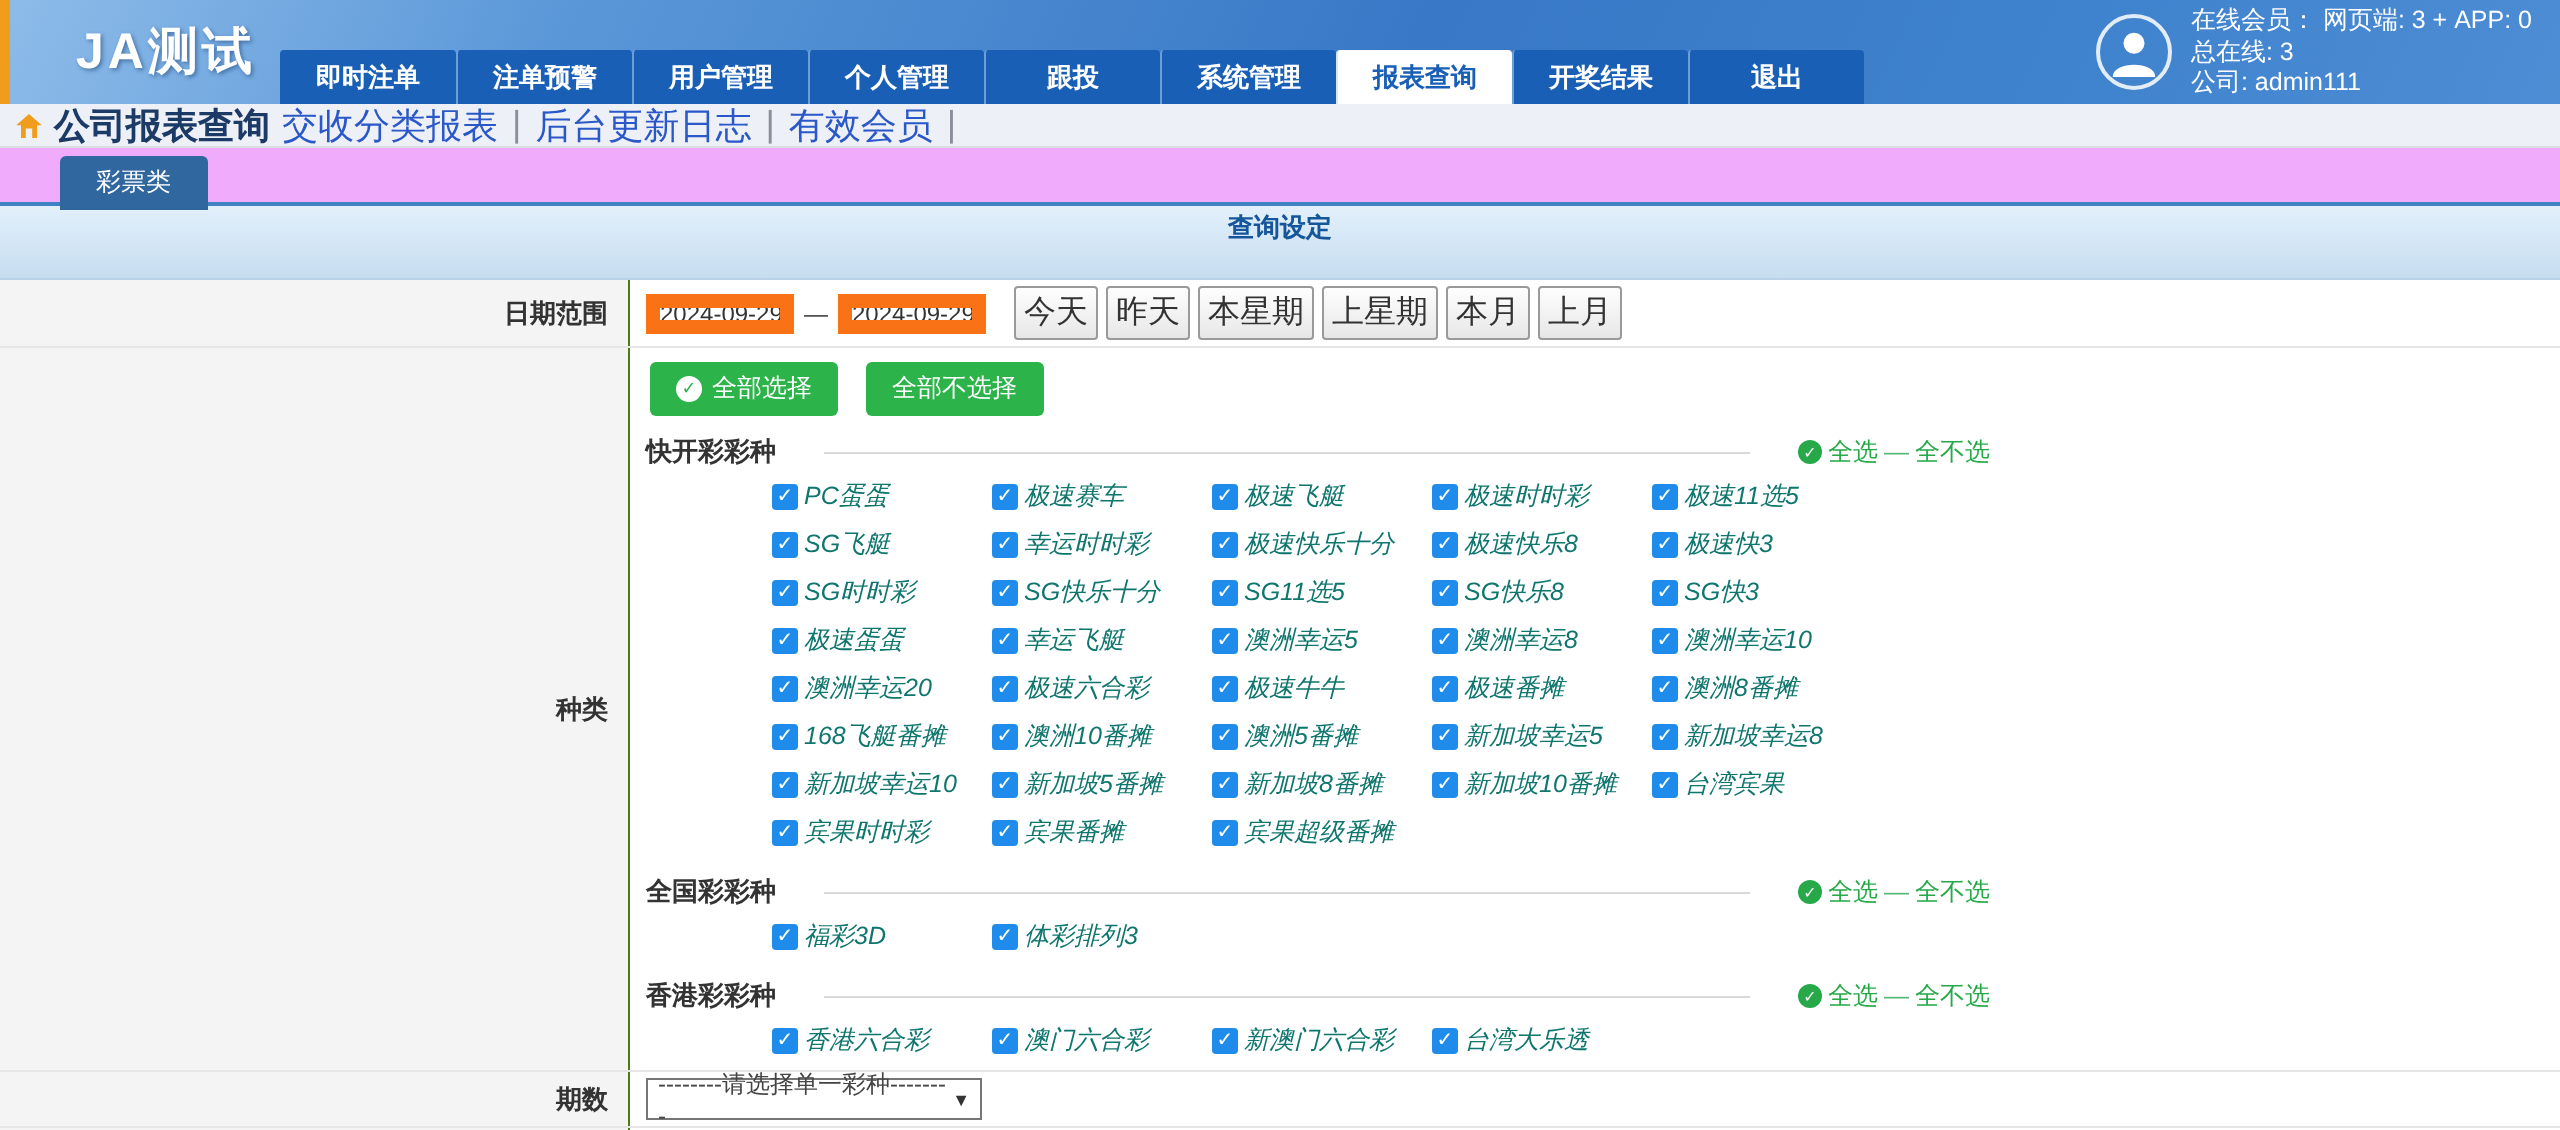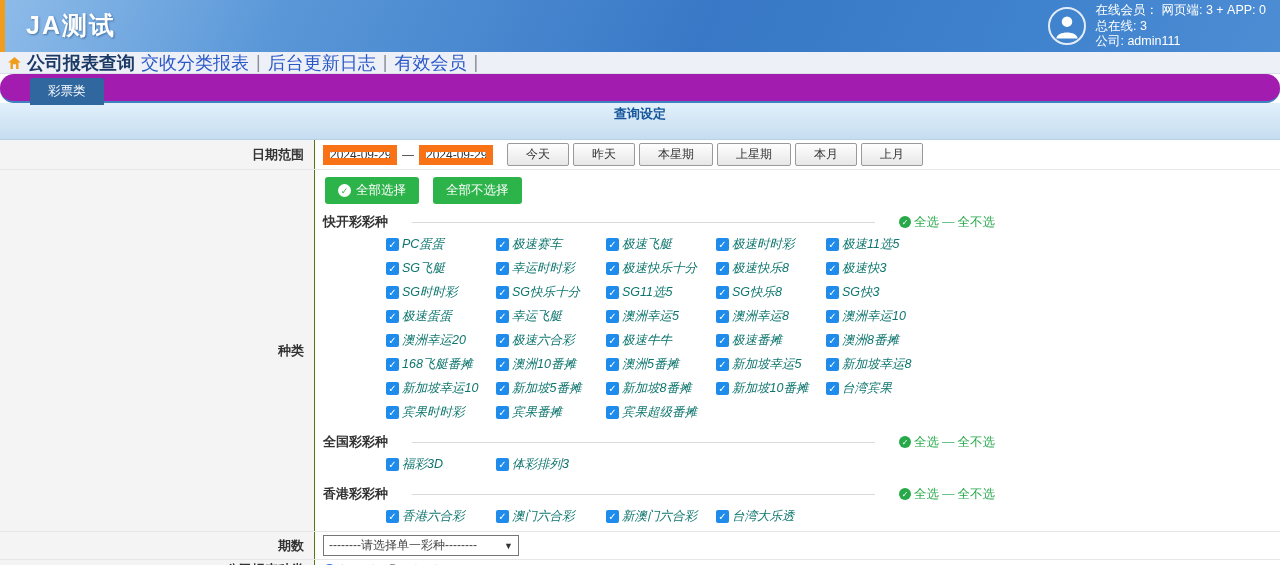--- a/index.html
+++ b/index.html
@@ -4,60 +4,60 @@
 <style>
   * { margin:0; padding:0; box-sizing:border-box; }
   html,body { width:1280px; height:565px; overflow:hidden; background:#fff;
     font-family:"Liberation Sans","DejaVu Sans",sans-serif; font-size:12px; color:#333; }
   .page { width:1280px; height:565px; overflow:hidden; position:relative; }
 
   
   .header { position:relative; height:52px;
     background:linear-gradient(115deg,#8ebce9 0%,#5a97d8 22%,#3878c6 55%,#3f82cd 80%,#4d8dd4 100%); }
   .edge-stripe { position:absolute; left:0; top:0; width:5px; height:52px; background:#f09d1d; }
-  .logo { position:absolute; left:26px; top:9px; color:#fff; font-size:25px; font-weight:bold;
+  .logo { position:absolute; left:38px; top:9px; color:#fff; font-size:25px; font-weight:bold;
     letter-spacing:2px; text-shadow:1px 1px 2px rgba(0,40,90,.45); }
   .nav { position:absolute; left:140px; bottom:0; display:flex; }
   .nav-tab { width:88px; height:27px; line-height:27px; text-align:center; color:#fff;
     font-size:13px; font-weight:bold; background:#1a5fb6; border-left:1px solid rgba(180,210,240,.55);
     border-radius:2px 2px 0 0; cursor:pointer; }
   .nav-tab:first-child { border-left:none; }
   .nav-tab.on { background:#ffffff; color:#1a5fb6; }
   .userinfo { position:absolute; right:14px; top:3px; display:flex; align-items:center; gap:9px; color:#fff; }
   .avatar { width:38px; height:38px; border-radius:50%; border:2px solid rgba(255,255,255,.85);
     display:flex; align-items:center; justify-content:center; overflow:hidden; }
   .user-lines { line-height:15.5px; font-size:12.5px; }
 
   
   .breadcrumb { height:22px; background:#edf1f7; border-bottom:1px solid #d9dfe7;
     display:flex; align-items:center; padding-left:8px; gap:6px; font-size:18px; }
   .bc-current { font-weight:bold; color:#1c3a66; }
   .bc-link { color:#2b58c8; text-decoration:none; cursor:pointer; }
   .bsep { color:#8a8f99; margin:0 1px; }
 
   
-  .tabstrip { height:29px; background:#a21caf; border-bottom:2px solid #4081c2; padding:4px 0 0 30px;border-radius:14px; }
+  .tabstrip { height:29px; background:#f0abfc; border-bottom:2px solid #4081c2; padding:4px 0 0 30px; }
   .cat-tab { display:inline-block; background:#30679f; color:#fff; font-size:12.5px;
     padding:5px 18px 5px 18px; border-radius:3px 3px 0 0; cursor:pointer; }
 
   
   .panel-title { height:37px; line-height:21px; text-align:center; font-size:13px; font-weight:bold;
     color:#15559a; background:linear-gradient(#e2f0fb,#c6ddf0); border-bottom:1px solid #b9d1e6; }
   .row { display:flex; border-bottom:1px solid #e6e6e6; background:#fff; }
   .row-label { width:315px; min-width:315px; background:#f4f4f4; border-right:1px solid #4d7c0f;
     display:flex; align-items:center; justify-content:flex-end; padding-right:10px;
     font-size:13px; font-weight:bold; color:#333; }
   .row-content { flex:1; display:flex; align-items:center; padding:3px 8px; }
 
   .date-input { width:74px; height:20px; border:7px solid #f97316; text-align:center;
     font-size:12px; color:#333; font-family:inherit; }
   .dash { margin:0 5px; color:#444; }
   .quick-btns { display:flex; gap:4px; margin-left:14px; }
   .qbtn { border:1px solid #9a9a9a; background:linear-gradient(#fefefe,#e7e7e7); border-radius:2px;
-    font-size:12px; color:#333; padding:2px 18px; cursor:pointer; font-family:inherit; }
+    font-size:16px; color:#333; padding:2px 4px; cursor:pointer; font-family:inherit; }
 
   
   .type-content { flex-direction:column; align-items:flex-start; padding:7px 8px 6px; }
   .bulk-btns { display:flex; gap:14px; margin:0 0 9px 2px; }
   .btn-green { background:#2cb34a; border:none; color:#fff; font-size:12.5px; padding:5px 13px;
     border-radius:3px; display:flex; align-items:center; gap:5px; cursor:pointer; font-family:inherit; }
   .ring-check { width:13px; height:13px; border-radius:50%; background:#fff; color:#2cb34a;
     font-size:9px; font-weight:bold; display:flex; align-items:center; justify-content:center; }
   .section { width:672px; }
   .section + .section { margin-top:12px; }
@@ -69,36 +69,55 @@
     font-size:8px; display:flex; align-items:center; justify-content:center; }
   .link-green { color:#27a94a; cursor:pointer; }
   .green-dash { color:#57b97a; }
   .chk-grid { display:grid; grid-template-columns:repeat(5,110px); row-gap:7px; margin:2px 0 0 63px; }
   .chk-item { display:flex; align-items:center; gap:3px; cursor:pointer; }
   .chk { width:13px; height:13px; min-width:13px; background:#1f8ceb; border-radius:2px; color:#fff;
     font-size:10px; font-weight:bold; line-height:13px; text-align:center; }
   .chk-label { color:#0f766e; font-size:12.5px; white-space:nowrap;font-style:italic; }
 
   
-  .select-box { width:196px; height:21px; border:1px solid #767676; background:#fff; display:flex;
+  .select-box { width:168px; height:21px; border:1px solid #767676; background:#fff; display:flex;
     align-items:center; justify-content:space-between; padding:0 5px; color:#444; cursor:pointer; }
   .select-caret { font-size:9px; color:#333; }
   .radio-opt { display:flex; align-items:center; gap:2px; margin-right:8px; cursor:pointer; }
   .radio { width:13px; height:13px; min-width:13px; border-radius:50%; border:1px solid #777; background:#fff; }
   .radio.on { border:4px solid #2f72d9; }
   .radio-label { font-size:10px; color:#737373; }
 </style>
 </head>
 <body>
 
 <div class="page">
 
   <div class="header">
     <div class="edge-stripe"></div>
     <div class="logo">JA测试</div>
+    <div class="nav">
+  <div class="nav-tab">即时注单</div>
+
+  <div class="nav-tab">注单预警</div>
+
+  <div class="nav-tab">用户管理</div>
+
+  <div class="nav-tab">个人管理</div>
+
+  <div class="nav-tab">跟投</div>
+
+  <div class="nav-tab">系统管理</div>
+
+  <div class="nav-tab on">报表查询</div>
+
+  <div class="nav-tab">开奖结果</div>
+
+  <div class="nav-tab">退出</div>
+</div>
     <div class="userinfo">
       <div class="avatar">
         <svg width="30" height="30" viewBox="0 0 24 24">
           <circle cx="12" cy="8.5" r="4.2" fill="#ffffff"></circle>
           <path d="M3.5 22 C3.5 15.5 20.5 15.5 20.5 22 Z" fill="#ffffff"></path>
         </svg>
       </div>
       <div class="user-lines">
         <div>在线会员： 网页端: 3 + APP: 0</div>
         <div>总在线: 3</div>

